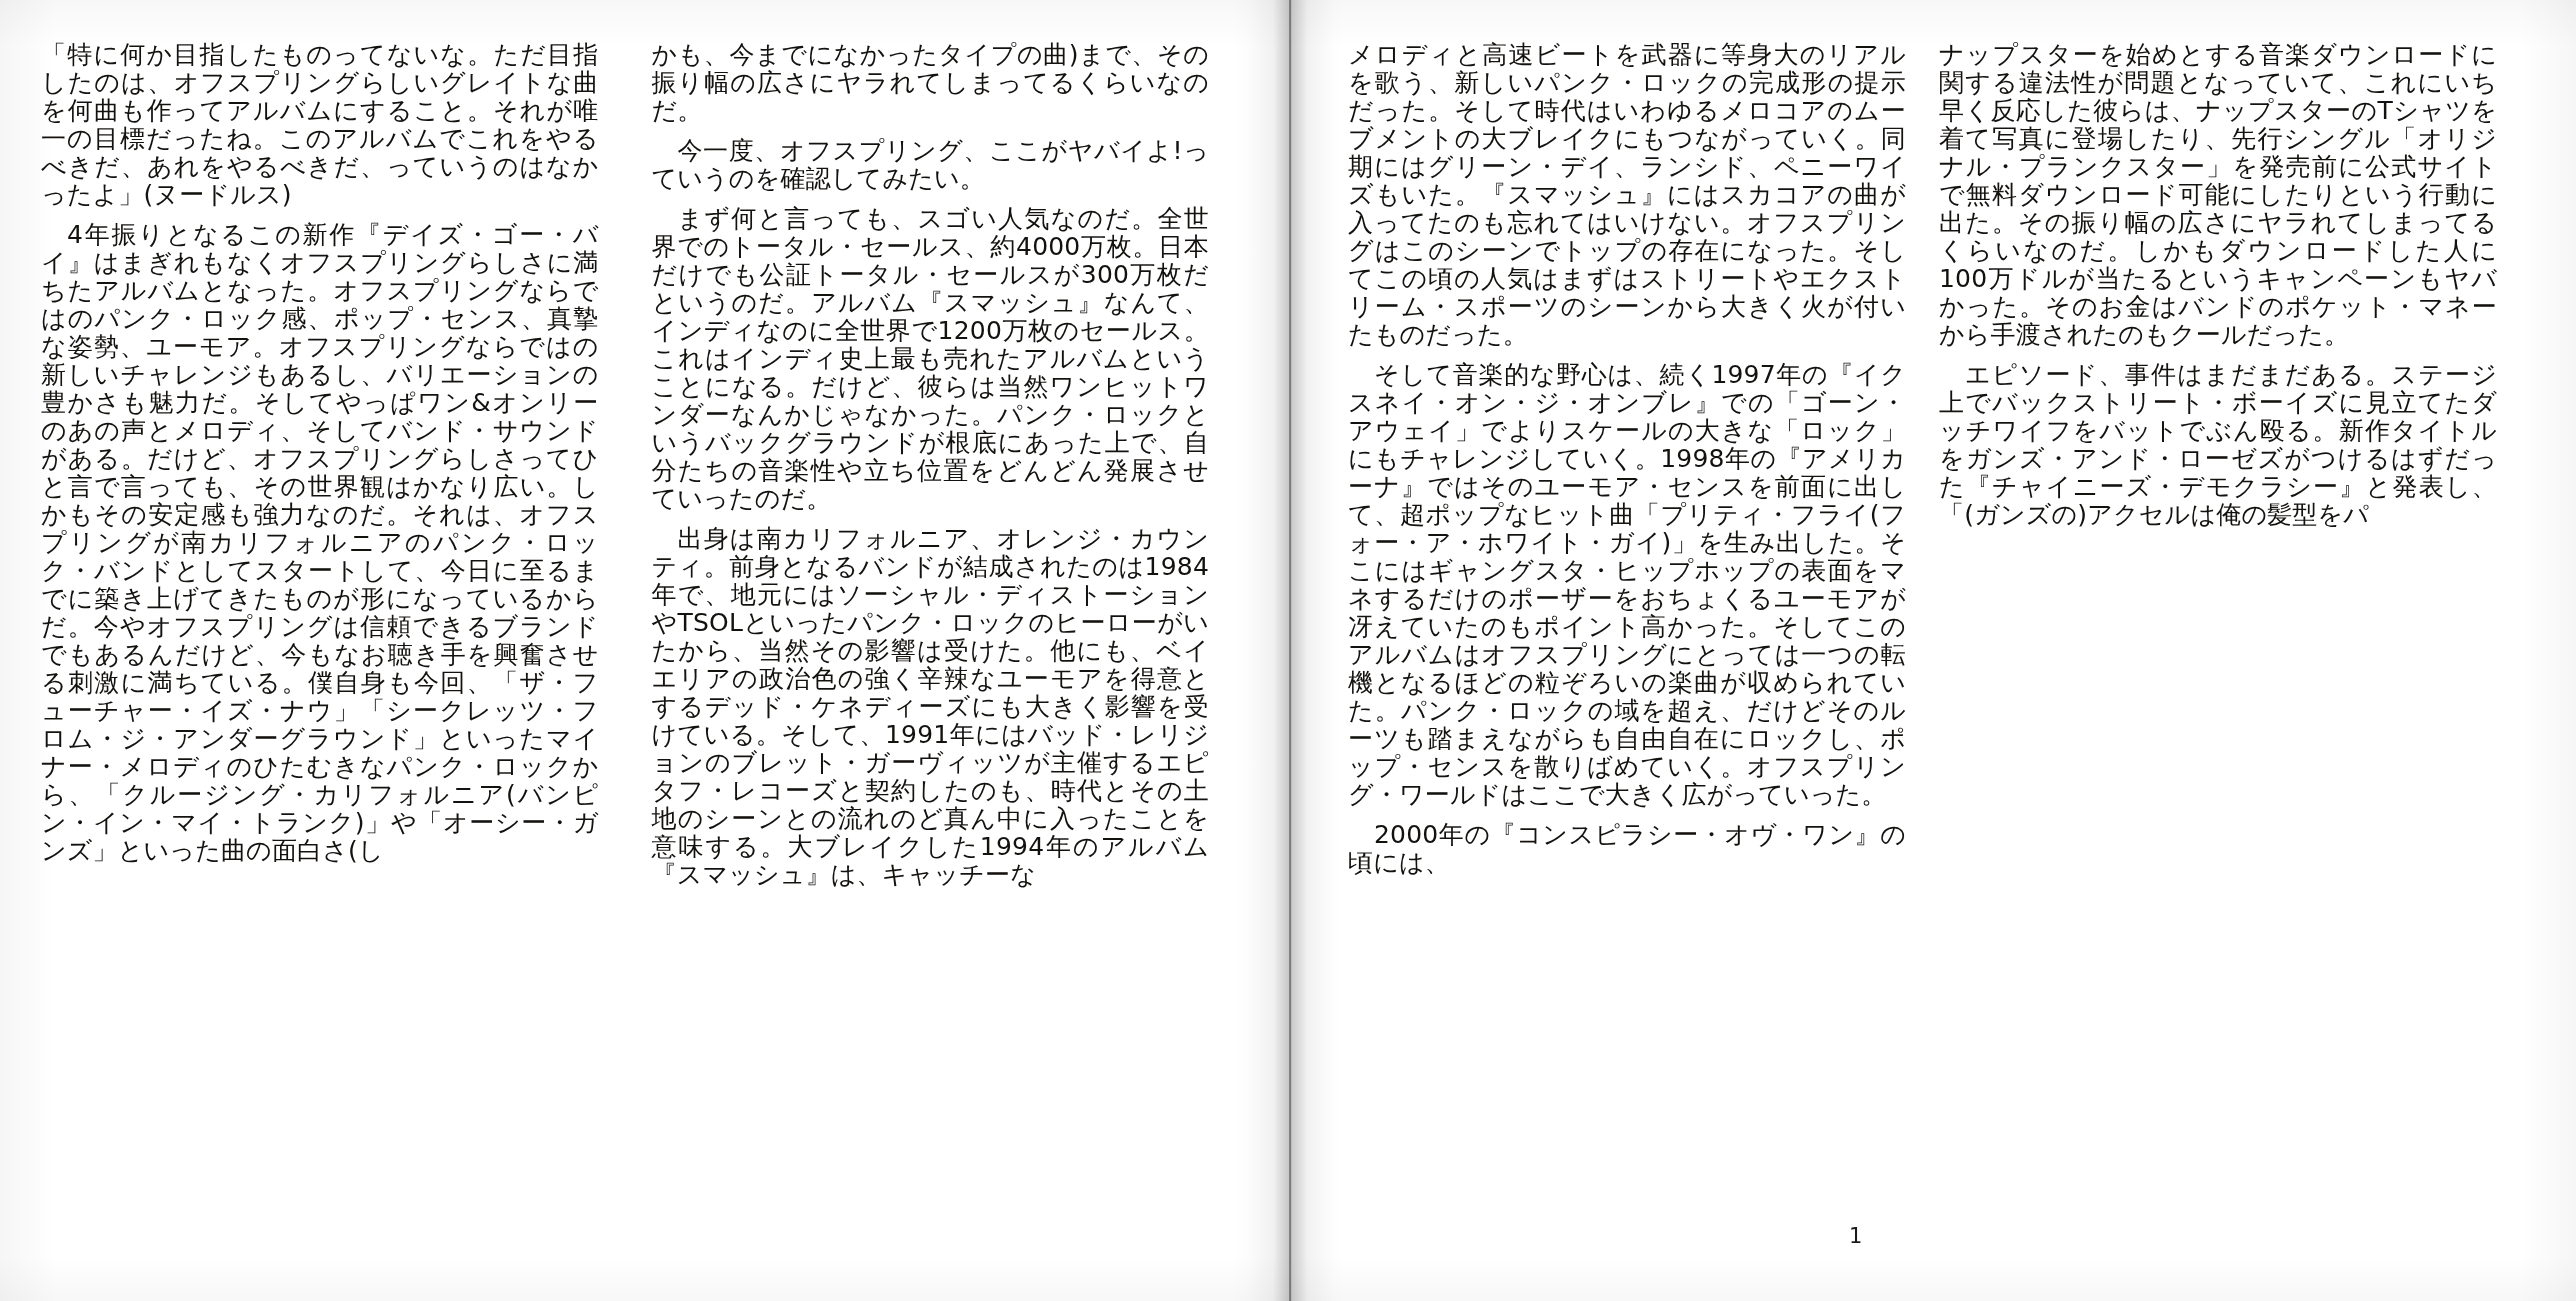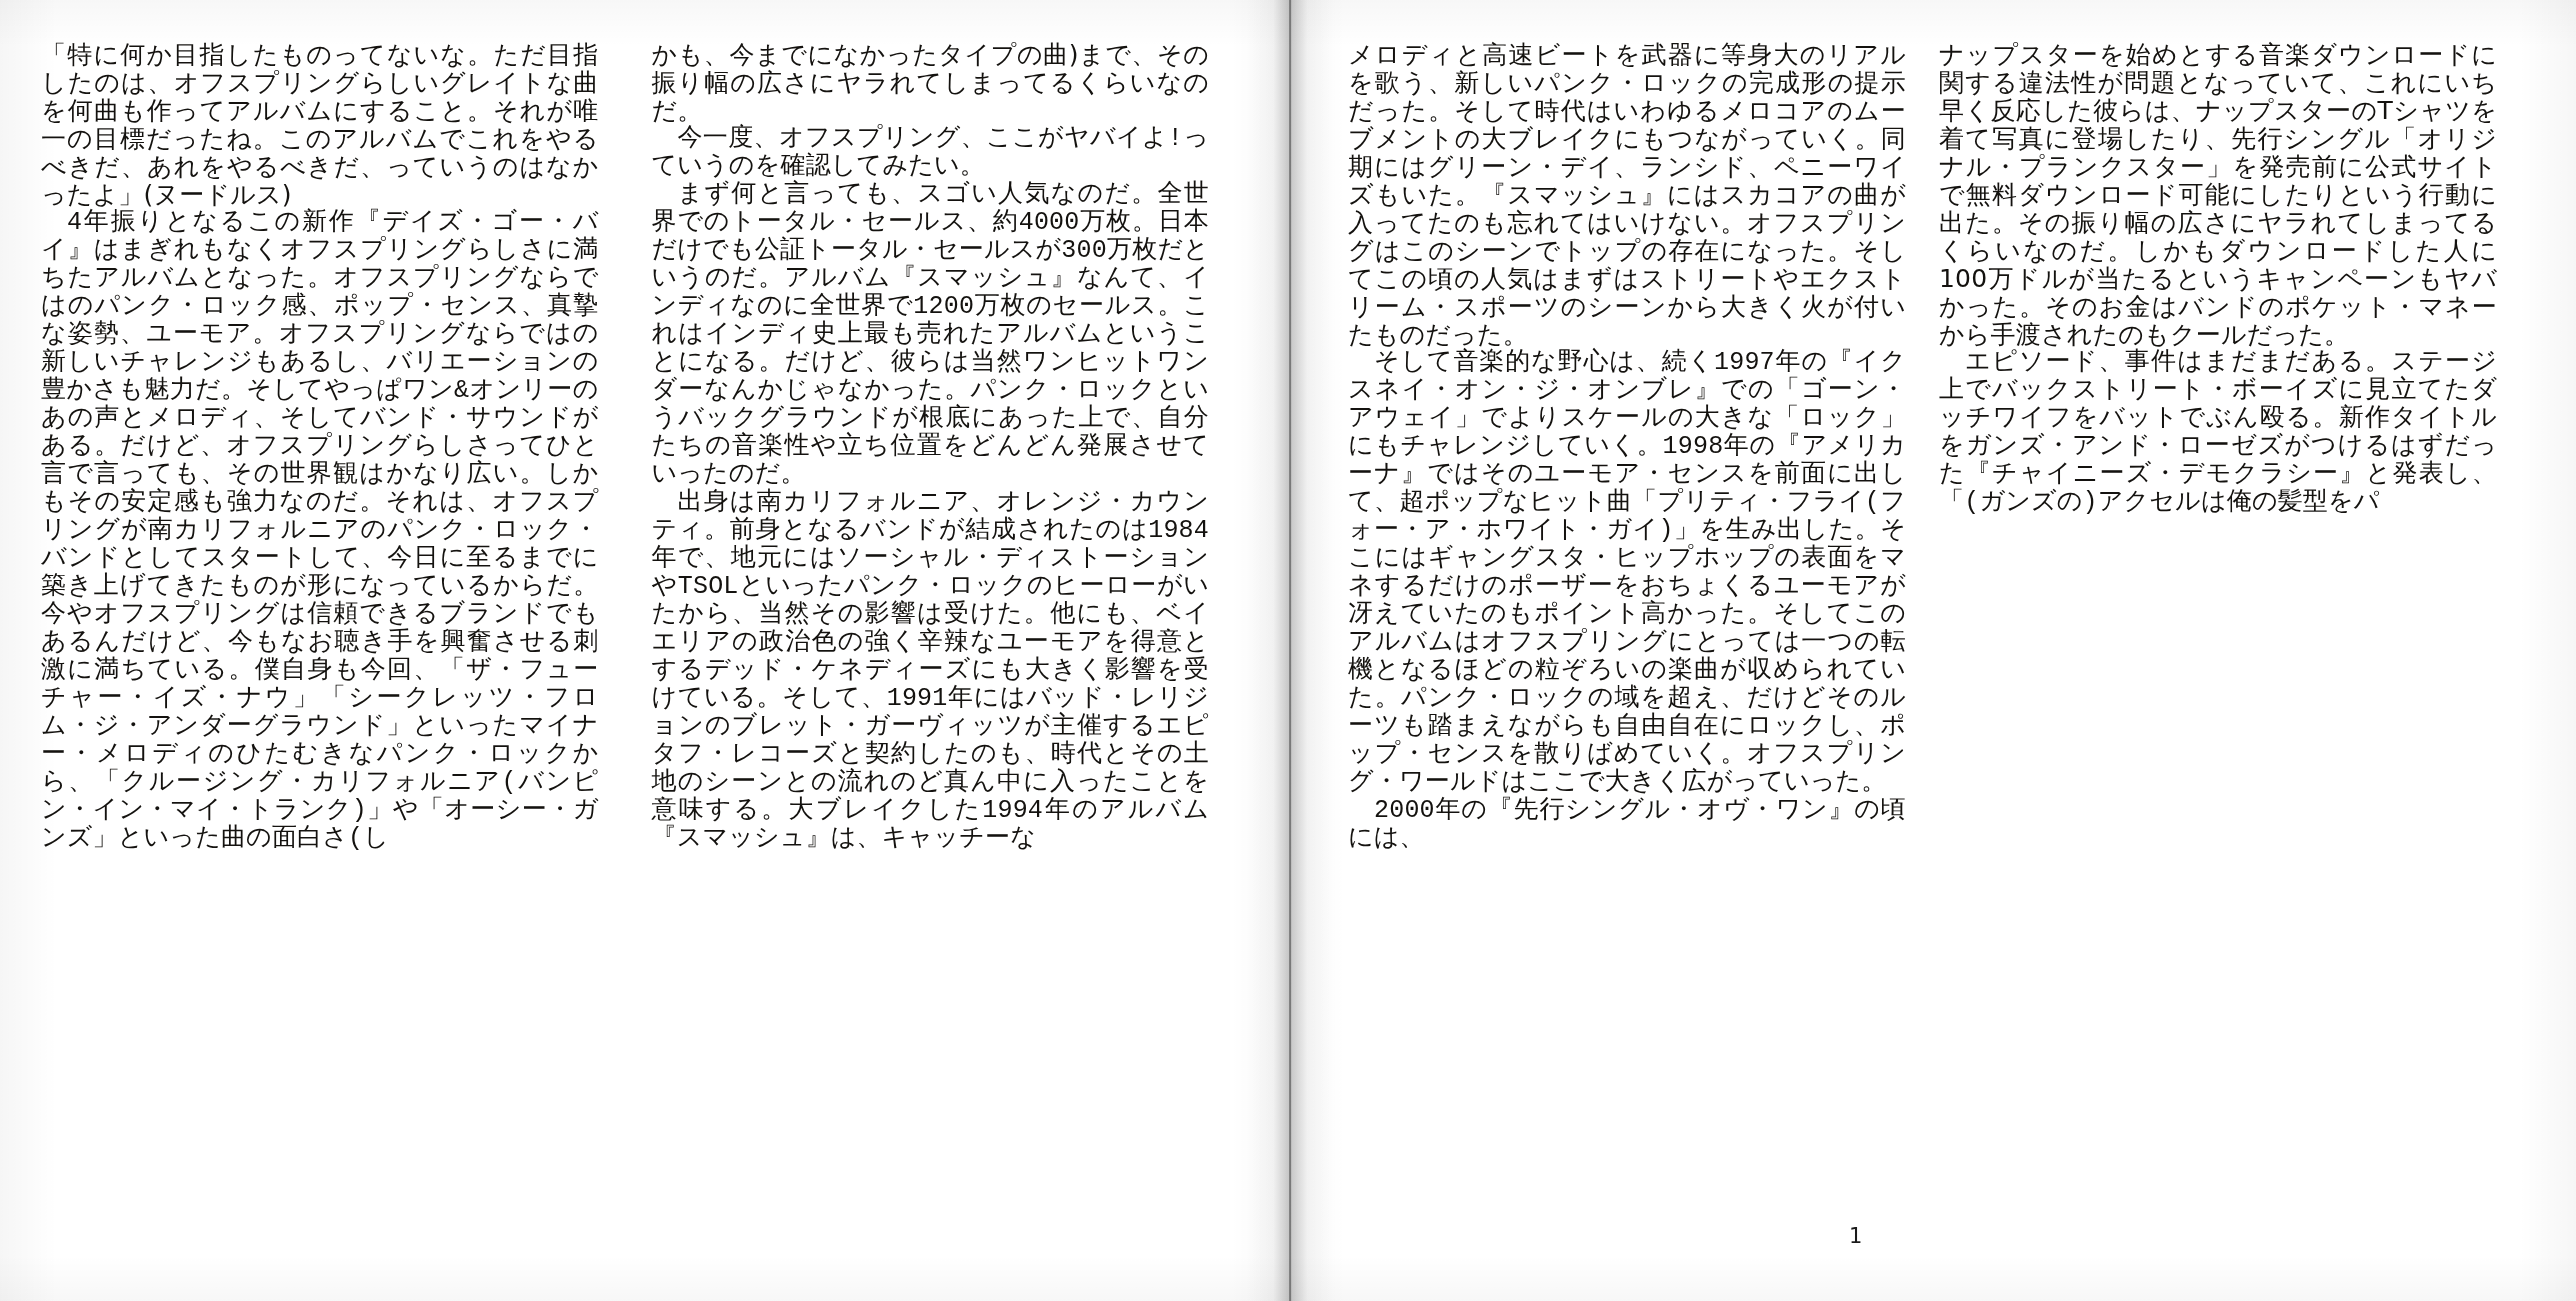--- a/index.html
+++ b/index.html
@@ -94,22 +94,21 @@
     color: #14120f;
     text-align: justify;
     text-justify: inter-character;
     letter-spacing: 0.2px;
     text-indent: 0;
   }
   .col p.indent {
     text-indent: 26px;
   }
   .col p + p {
-    margin-top: 0;
-    font-family: Liberation Mono, monospace;
+    margin-top: 12px;
   }
 
   .page-number {
     position: absolute;
     font-family: "DejaVu Sans", sans-serif;
     font-size: 21px;
     color: #1a1a1a;
   }
   .sheet.right .page-number {
     left: 561px;
@@ -136,21 +135,21 @@
       </div>
     </div>
   </div>
 
   <div class="sheet right">
     <div class="paper-tone"></div>
     <div class="columns">
       <div class="col">
         <p>メロディと高速ビートを武器に等身大のリアルを歌う、新しいパンク・ロックの完成形の提示だった。そして時代はいわゆるメロコアのムーブメントの大ブレイクにもつながっていく。同期にはグリーン・デイ、ランシド、ペニーワイズもいた。『スマッシュ』にはスカコアの曲が入ってたのも忘れてはいけない。オフスプリングはこのシーンでトップの存在になった。そしてこの頃の人気はまずはストリートやエクストリーム・スポーツのシーンから大きく火が付いたものだった。</p>
         <p class="indent">そして音楽的な野心は、続く1997年の『イクスネイ・オン・ジ・オンブレ』での「ゴーン・アウェイ」でよりスケールの大きな「ロック」にもチャレンジしていく。1998年の『アメリカーナ』ではそのユーモア・センスを前面に出して、超ポップなヒット曲「プリティ・フライ(フォー・ア・ホワイト・ガイ)」を生み出した。そこにはギャングスタ・ヒップホップの表面をマネするだけのポーザーをおちょくるユーモアが冴えていたのもポイント高かった。そしてこのアルバムはオフスプリングにとっては一つの転機となるほどの粒ぞろいの楽曲が収められていた。パンク・ロックの域を超え、だけどそのルーツも踏まえながらも自由自在にロックし、ポップ・センスを散りばめていく。オフスプリング・ワールドはここで大きく広がっていった。</p>
-        <p class="indent">2000年の『先行シングル・オヴ・ワン』の頃には、</p>
+        <p class="indent">2000年の『コンスピラシー・オヴ・ワン』の頃には、</p>
       </div>
       <div class="col">
         <p>ナップスターを始めとする音楽ダウンロードに関する違法性が問題となっていて、これにいち早く反応した彼らは、ナップスターのTシャツを着て写真に登場したり、先行シングル「オリジナル・プランクスター」を発売前に公式サイトで無料ダウンロード可能にしたりという行動に出た。その振り幅の広さにヤラれてしまってるくらいなのだ。しかもダウンロードした人に100万ドルが当たるというキャンペーンもヤバかった。そのお金はバンドのポケット・マネーから手渡されたのもクールだった。</p>
         <p class="indent">エピソード、事件はまだまだある。ステージ上でバックストリート・ボーイズに見立てたダッチワイフをバットでぶん殴る。新作タイトルをガンズ・アンド・ローゼズがつけるはずだった『チャイニーズ・デモクラシー』と発表し、「(ガンズの)アクセルは俺の髪型をパ</p>
       </div>
     </div>
     <div class="page-number">1</div>
   </div>
 
   <div id="gutter">

